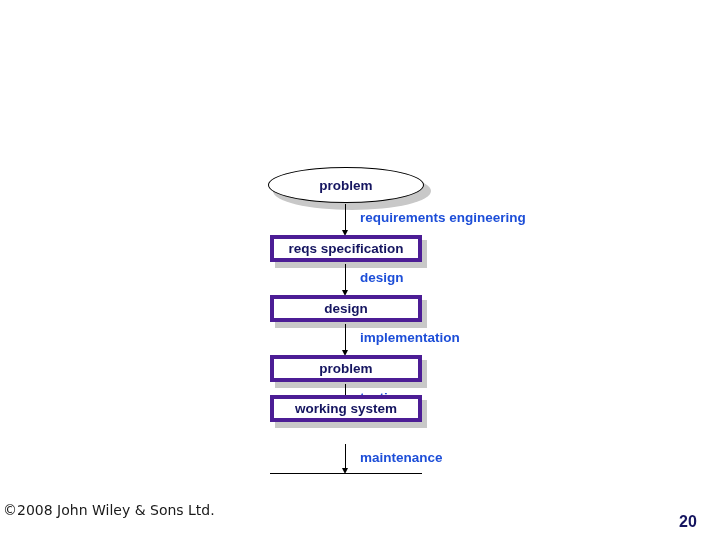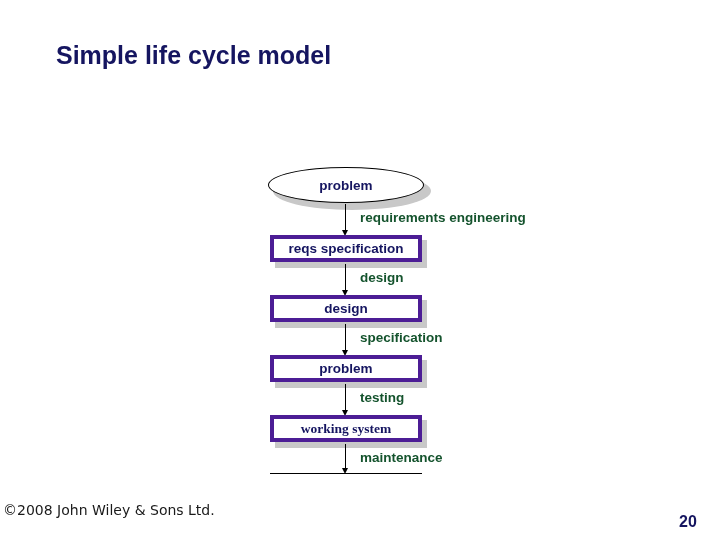--- a/index.html
+++ b/index.html
@@ -110,21 +110,21 @@
     display: flex;
     align-items: center;
     justify-content: center;
     box-sizing: border-box;
   }
 
   
   .box-1 { top: 235px; }
   .box-2 { top: 295px; }
   .box-3 { top: 355px; }
-  .box-4 { top: 415px; font-family: Liberation Serif, serif; }
+  .box-4 { top: 395px; }
 
   
   .connector {
     position: absolute;
     left: 345px;
     width: 1px;
     background: #000000;
   }
   .conn-1 { top: 204px; height: 28px; }
   .conn-2 { top: 264px; height: 28px; }
@@ -146,21 +146,21 @@
   .ah-3 { top: 350px; }
   .ah-4 { top: 410px; }
   .ah-5 { top: 468px; }
 
   
   .edge-label {
     position: absolute;
     left: 360px;
     font-size: 13.5px;
     font-weight: bold;
-    color: #14532d;
+    color: #1d4ed8;
     white-space: nowrap;
     letter-spacing: 0px;
   }
   .el-1 { top: 210px; }
   .el-2 { top: 270px; }
   .el-3 { top: 330px; }
   .el-4 { top: 390px; }
   .el-5 { top: 450px; text-align: center; }
 
   
@@ -193,21 +193,20 @@
     font-size: 16px;
     font-weight: bold;
     color: #151560;
   }
 </style>
 </head>
 <body>
 
 <div id="slide">
 
-  <div class="slide-title">Simple life cycle model</div>
 
   <div class="diagram">
 
     <div class="oval-wrap">
       <div class="oval-shadow"></div>
       <div class="oval">
         <span class="node-text">problem</span>
       </div>
     </div>
 
@@ -228,21 +227,21 @@
 
     <div class="box-wrap box-2">
       <div class="box-shadow"></div>
       <div class="box">
         <span class="node-text">design</span>
       </div>
     </div>
 
     <div class="connector conn-3"></div>
     <div class="arrowhead ah-3"></div>
-    <div class="edge-label el-3">specification</div>
+    <div class="edge-label el-3">implementation</div>
 
     <div class="box-wrap box-3">
       <div class="box-shadow"></div>
       <div class="box">
         <span class="node-text">problem</span>
       </div>
     </div>
 
     <div class="connector conn-4"></div>
     <div class="arrowhead ah-4"></div>

